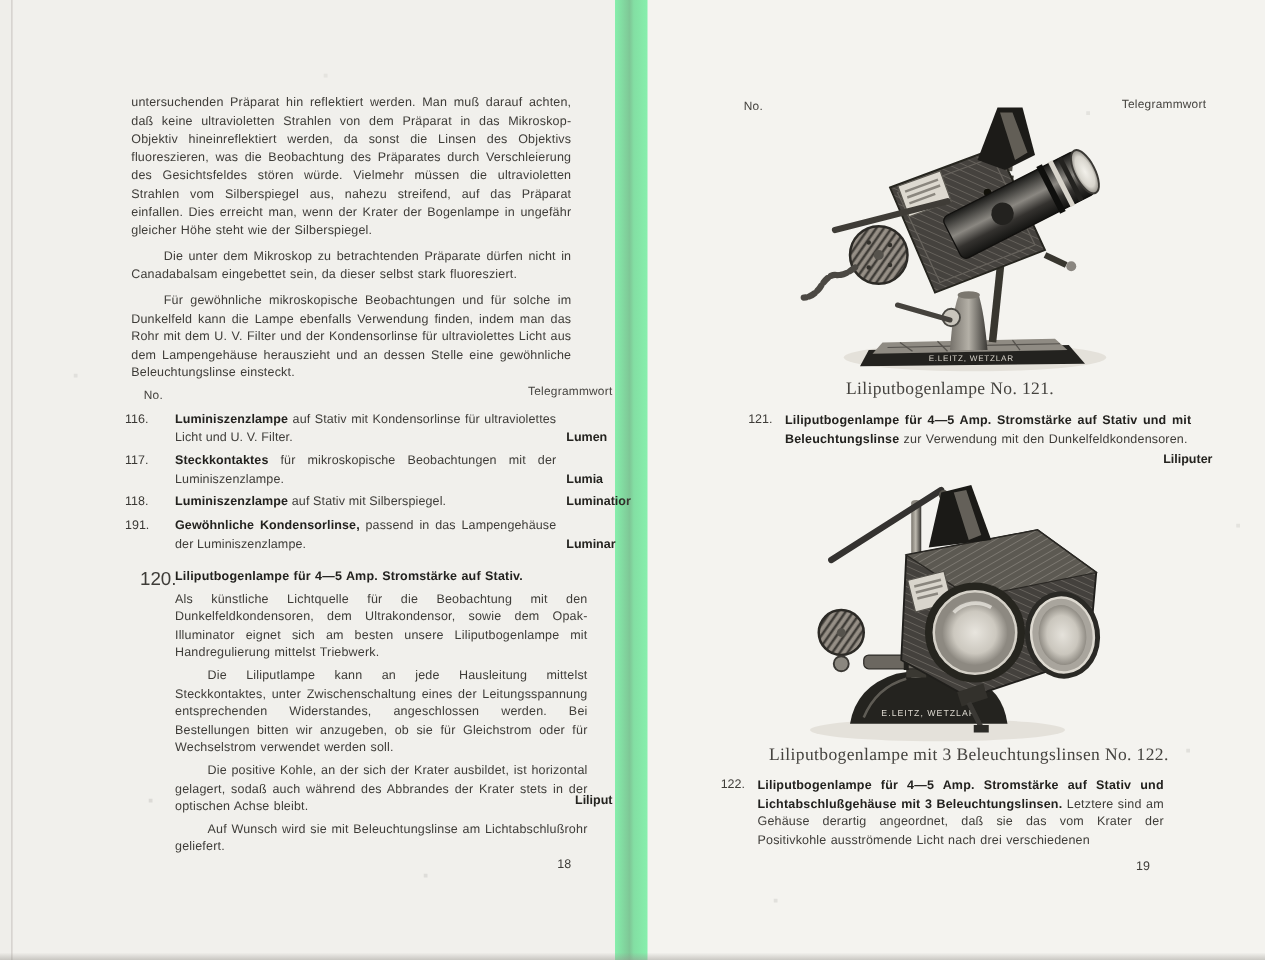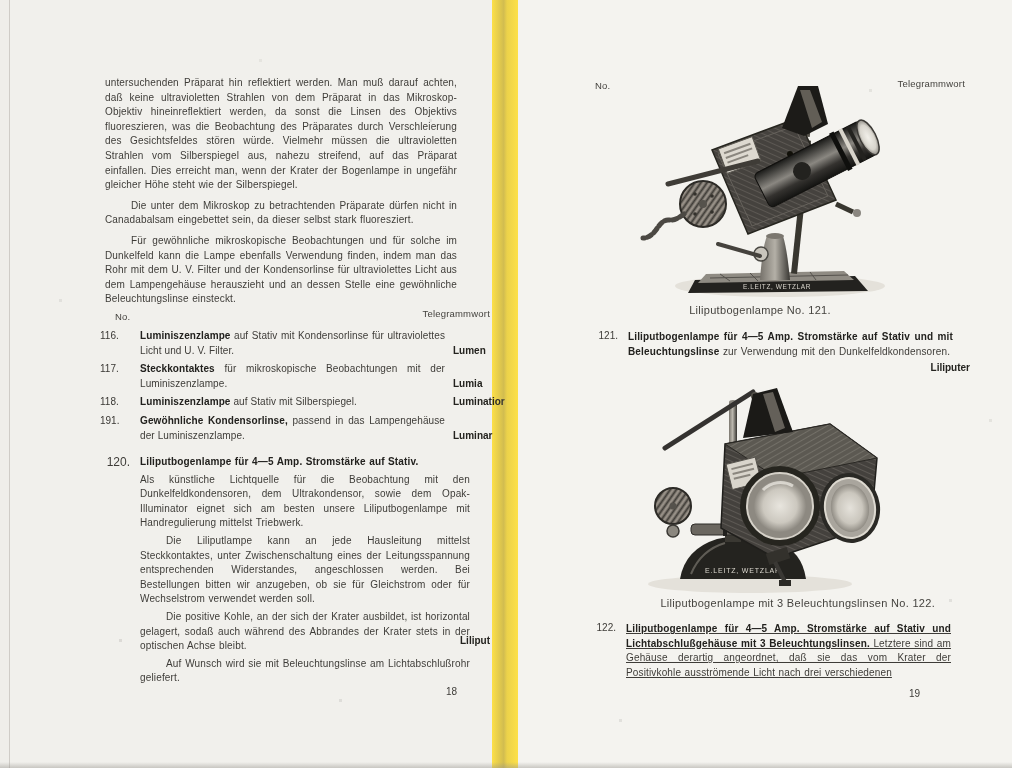--- a/index.html
+++ b/index.html
@@ -1,16 +1,16 @@
 <!DOCTYPE html>
 <html><head>
 <meta charset="utf-8">
 <style>
   html,body{margin:0;padding:0;background:#dcdad6;}
-  .scan{position:relative;width:1012px;height:768px;background:#fde047;overflow:hidden;
+  .scan{position:relative;width:1012px;height:768px;background:#86efac;overflow:hidden;
         font-family:"Liberation Sans",sans-serif;color:#3e3c38;}
   .page{position:absolute;top:0;height:768px;}
   .page-left{left:9px;width:483px;background:#f1f0ec;}
   .page-right{left:518px;width:494px;background:#f4f3ef;}
   .edge-left{position:absolute;left:0;top:0;width:9px;height:768px;background:#efeeea;border-right:1px solid #cfccc7;}
   .spine{position:absolute;left:492px;top:0;width:26px;height:768px;
          background:linear-gradient(90deg,rgba(110,106,100,0) 0%,rgba(110,106,100,.30) 45%,rgba(110,106,100,.12) 58%,rgba(255,255,255,0) 100%);}
   .edge-bottom{position:absolute;left:0;bottom:0;width:1012px;height:6px;
          background:linear-gradient(180deg,rgba(150,147,141,0),rgba(150,147,141,.45));}
   .specks{position:absolute;left:0;top:0;width:1px;height:1px;background:transparent;
@@ -23,21 +23,21 @@
   p{margin:0 0 6px 0;}
   .body-text{font-size:10px;line-height:14.6px;text-align:justify;letter-spacing:.15px;word-spacing:.5px;}
   .indent{text-indent:26px;}
   .b{font-weight:bold;color:#22211e;}
   .colhead{font-size:9.5px;color:#45433f;letter-spacing:.2px;}
   .items{display:grid;grid-template-columns:30px 10px 305px 1fr;row-gap:4px;font-size:10px;line-height:14.6px;}
   .items .num{text-align:left;color:#3a3834;}
   .items .txt{text-align:justify;letter-spacing:.1px;}
   .items .tg{font-weight:bold;align-self:end;padding-left:8px;font-size:10px;color:#24231f;}
   .tg-word{font-weight:bold;font-size:10px;color:#24231f;}
-  .caption{font-size:11px;color:#45433f;text-align:center;letter-spacing:.3px;}
+  .caption{font-size:14px;color:#45433f;text-align:center;letter-spacing:.3px;font-family:Liberation Serif, serif;}
   .pagenum{font-size:10px;color:#3e3c38;text-align:right;}
   svg text{font-family:"Liberation Sans",sans-serif;}
 </style>
 </head>
 <body>
 
 <div class="scan">
   <div class="page page-left"></div>
   <div class="page page-right"></div>
 
@@ -66,21 +66,21 @@
     <span class="txt"><span class="b">Luminiszenzlampe</span><span> auf Stativ mit Silberspiegel.</span></span>
     <span class="tg">Luminatior</span>
 
     <span class="num">191.</span>
       <span></span>
     <span class="txt"><span class="b">Gewöhnliche Kondensorlinse,</span><span> passend in das Lampengehäuse der Luminiszenzlampe.</span></span>
     <span class="tg">Luminar</span>
   </div>
 
   <div class="abs" style="left:100px;top:455px;width:390px;">
-    <span class="abs" style="left:0;top:0;width:30px;text-align:right;font-size:12px;">120.</span>
+    <span class="abs" style="left:12px;top:0;width:30px;text-align:left;font-size:15px;">120.</span>
     <div class="body-text" style="margin-left:40px;width:330px;">
       <p class="b" style="margin-bottom:3px;">Liliputbogenlampe für 4—5 Amp. Stromstärke auf Stativ.</p>
       <p style="margin-bottom:3px;">Als künstliche Lichtquelle für die Beobachtung mit den Dunkelfeldkondensoren, dem Ultrakondensor, sowie dem Opak-Illuminator eignet sich am besten unsere Liliputbogenlampe mit Handregulierung mittelst Triebwerk.</p>
       <p class="indent" style="margin-bottom:3px;">Die Liliputlampe kann an jede Hausleitung mittelst Steckkontaktes, unter Zwischenschaltung eines der Leitungsspannung entsprechenden Widerstandes, angeschlossen werden. Bei Bestellungen bitten wir anzugeben, ob sie für Gleichstrom oder für Wechselstrom verwendet werden soll.</p>
       <p class="indent" style="margin-bottom:3px;">Die positive Kohle, an der sich der Krater ausbildet, ist horizontal gelagert, sodaß auch während des Abbrandes der Krater stets in der optischen Achse bleibt.</p>
       <p class="indent" style="margin-bottom:0;">Auf Wunsch wird sie mit Beleuchtungslinse am Lichtabschlußrohr geliefert.</p>
     </div>
     <span class="abs tg-word" style="right:0;top:180px;">Liliput</span>
   </div>
 
@@ -257,21 +257,21 @@
     </g>
     <g>
       <rect x="142" y="164" width="22" height="12" fill="#33312c" transform="rotate(-18 153 170)"></rect>
       <line x1="150" y1="176" x2="160" y2="196" stroke="#3a3834" stroke-width="4"></line>
       <rect x="154" y="194" width="12" height="6" fill="#2b2a26"></rect>
     </g>
   </svg>
 
   <div class="abs caption" style="left:575px;top:597px;width:360px;text-align:right;">Liliputbogenlampe mit 3 Beleuchtungslinsen No. 122.</div>
 
-  <div class="abs" style="left:588px;top:622px;width:380px;text-decoration:underline;">
+  <div class="abs" style="left:568px;top:622px;width:380px;">
     <span class="abs" style="left:0;top:0;width:28px;text-align:right;font-size:10px;">122.</span>
     <div class="body-text" style="margin-left:38px;width:325px;">
       <p style="margin:0;"><span class="b">Liliputbogenlampe für 4—5 Amp. Stromstärke auf Stativ und Lichtabschlußgehäuse mit 3 Beleuchtungslinsen.</span><span> Letztere sind am Gehäuse derartig angeordnet, daß sie das vom Krater der Positivkohle ausströmende Licht nach drei verschiedenen</span></p>
     </div>
   </div>
 
   <div class="abs pagenum" style="left:590px;top:688px;width:330px;">19</div>
 
   <div class="edge-left"></div>
   <div class="spine"></div>

